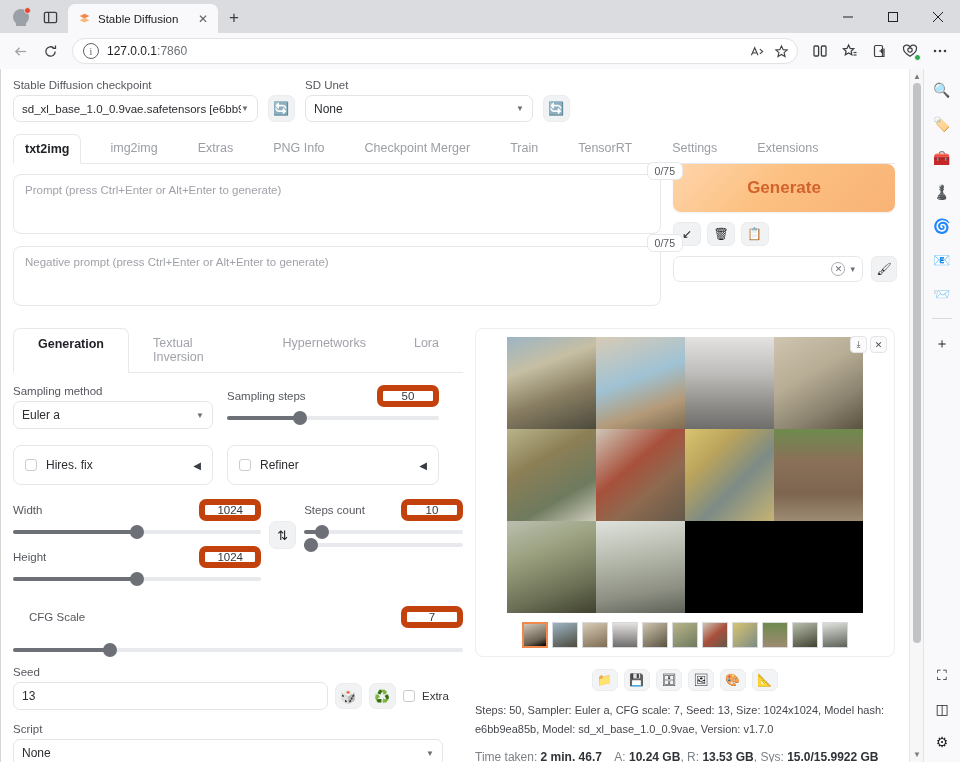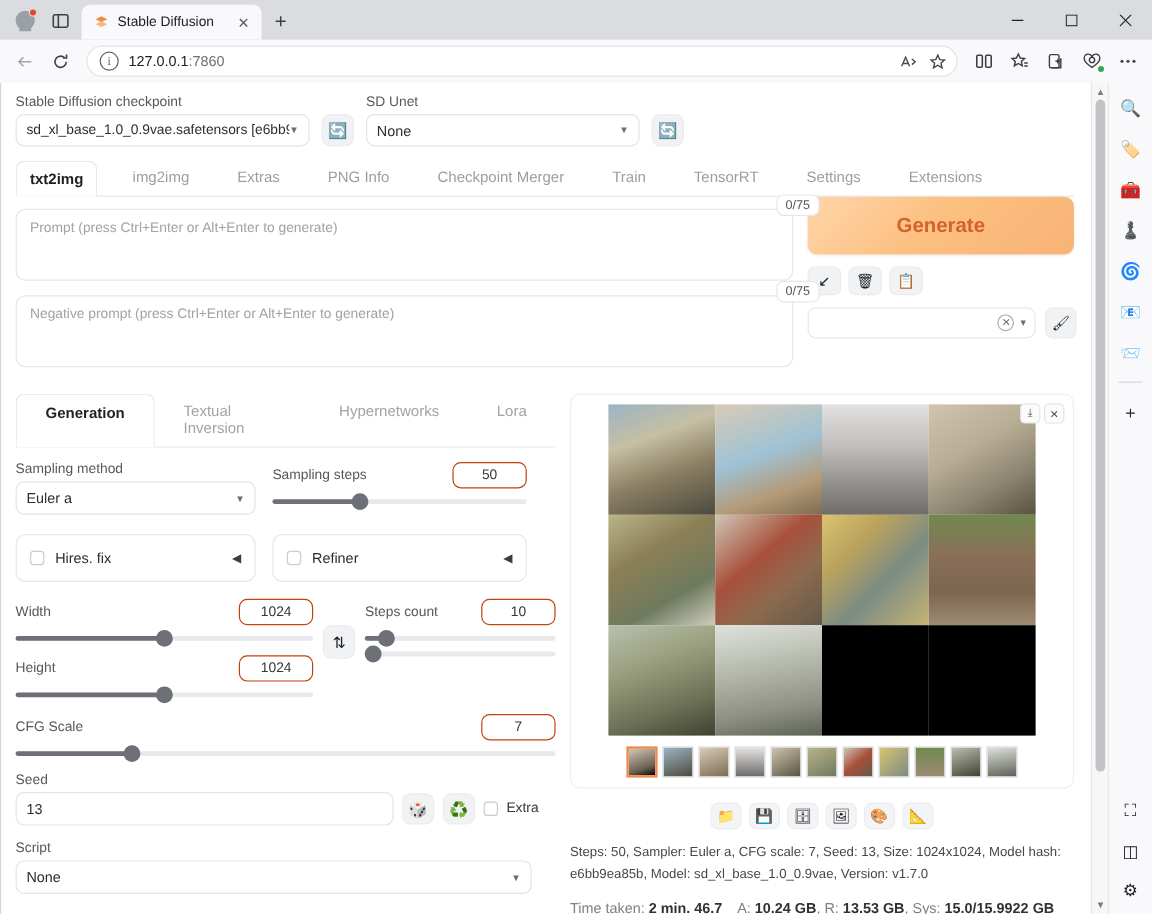--- a/index.html
+++ b/index.html
@@ -109,21 +109,21 @@
   .clear-x { width: 14px; height: 14px; border-radius: 50%; border: 1px solid #a9acb2; color: #6b6e74; font-size: 9px; display: flex; align-items: center; justify-content: center; }
 
   .subtabs { display: flex; border-bottom: 1px solid #e7e8eb; }
   .subtab { padding: 8px 24px; font-size: 12.5px; color: #a0a3a9; }
   .subtab.active { color: #1f2126; background: #fff; border: 1px solid #e7e8eb; border-bottom-color: #fff; border-radius: 7px 7px 0 0; margin-bottom: -1px; font-weight: 600; }
 
   .slider { height: 4px; background: #e8e9ec; border-radius: 2px; position: relative; margin-top: 9px; }
   .slider .fill { position: absolute; left: 0; top: 0; bottom: 0; background: #6d7076; border-radius: 2px; }
   .slider .thumb { position: absolute; top: -5px; width: 14px; height: 14px; border-radius: 50%; background: #6d7076; }
   .numbox {
-    height: 22px; min-width: 62px; border: 1px solid #c2410c; border-radius: 7px; background: #fff;
+    height: 22px; min-width: 62px; border: 6px solid #c2410c; border-radius: 7px; background: #fff;
     display: flex; align-items: center; justify-content: center; font-size: 11.5px; color: #33363b;
   }
   .param-head { display: flex; align-items: center; justify-content: space-between; }
   .chk { width: 12px; height: 12px; border: 1px solid #c9ccd1; border-radius: 3px; background: #fff; flex: 0 0 auto; }
   .accordion {
     height: 40px; border: 1px solid #e6e7ea; border-radius: 8px; background: #fff; display: flex;
     align-items: center; gap: 9px; padding: 0 11px; font-size: 12px; color: #2b2d31;
   }
   .tri { margin-left: auto; font-size: 10px; color: #3a3d42; }
 
@@ -390,21 +390,21 @@
               </div>
               <div class="slider">
                 <div class="fill" style="width:2%"></div>
                   <div class="thumb" style="left:0%"></div>
               </div>
             </div>
           </div>
 
           <div style="margin-top:14px">
             <div class="param-head">
-              <span class="lbl" style="margin:0">CFG Scale</span>
+              <span class="lbl" style="margin:16px">CFG Scale</span>
               <div class="numbox">7</div>
             </div>
             <div class="slider">
               <div class="fill" style="width:22%"></div>
                 <div class="thumb" style="left:20%"></div>
             </div>
           </div>
 
           <div style="margin-top:14px">
             <span class="lbl">Seed</span>

